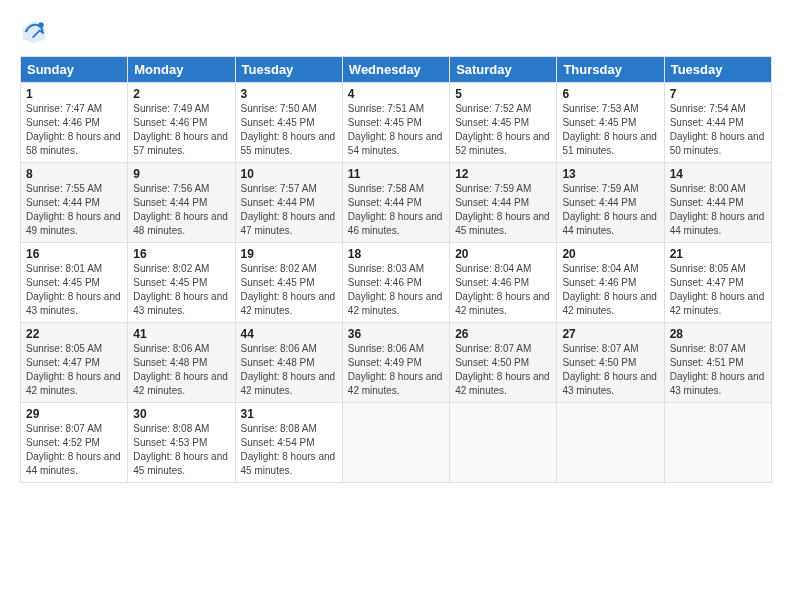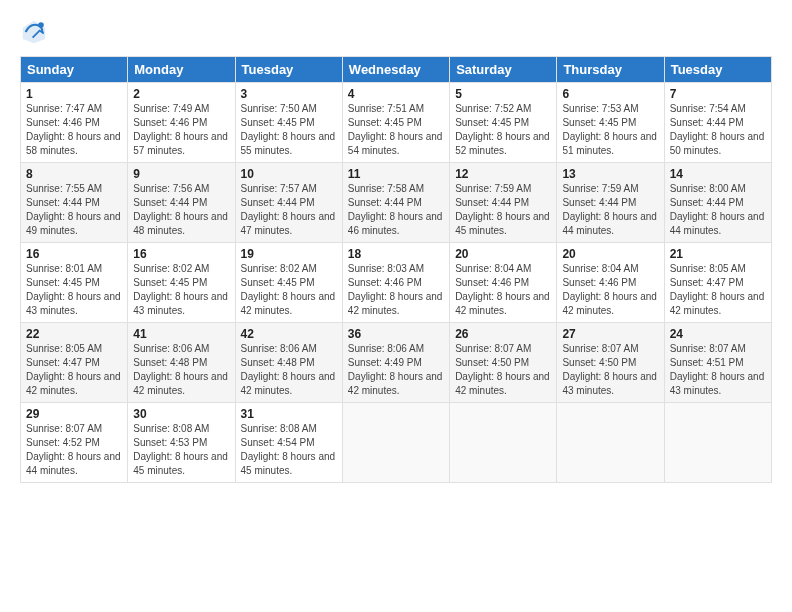--- a/index.html
+++ b/index.html
@@ -224,37 +224,37 @@
         <tr>
           <td>
             <span class="day-number">22</span>
             <div class="day-info">Sunrise: 8:05 AM<br>Sunset: 4:47 PM<br>Daylight: 8 hours and 42 minutes.</div>
           </td>
           <td>
             <span class="day-number">41</span>
             <div class="day-info">Sunrise: 8:06 AM<br>Sunset: 4:48 PM<br>Daylight: 8 hours and 42 minutes.</div>
           </td>
           <td>
-            <span class="day-number">42</span>
+            <span class="day-number">44</span>
             <div class="day-info">Sunrise: 8:06 AM<br>Sunset: 4:48 PM<br>Daylight: 8 hours and 42 minutes.</div>
           </td>
           <td>
             <span class="day-number">36</span>
             <div class="day-info">Sunrise: 8:06 AM<br>Sunset: 4:49 PM<br>Daylight: 8 hours and 42 minutes.</div>
           </td>
           <td>
             <span class="day-number">26</span>
             <div class="day-info">Sunrise: 8:07 AM<br>Sunset: 4:50 PM<br>Daylight: 8 hours and 42 minutes.</div>
           </td>
           <td>
             <span class="day-number">27</span>
             <div class="day-info">Sunrise: 8:07 AM<br>Sunset: 4:50 PM<br>Daylight: 8 hours and 43 minutes.</div>
           </td>
           <td>
-            <span class="day-number">24</span>
+            <span class="day-number">28</span>
             <div class="day-info">Sunrise: 8:07 AM<br>Sunset: 4:51 PM<br>Daylight: 8 hours and 43 minutes.</div>
           </td>
         </tr>
         <tr>
           <td>
             <span class="day-number">29</span>
             <div class="day-info">Sunrise: 8:07 AM<br>Sunset: 4:52 PM<br>Daylight: 8 hours and 44 minutes.</div>
           </td>
           <td>
             <span class="day-number">30</span>

